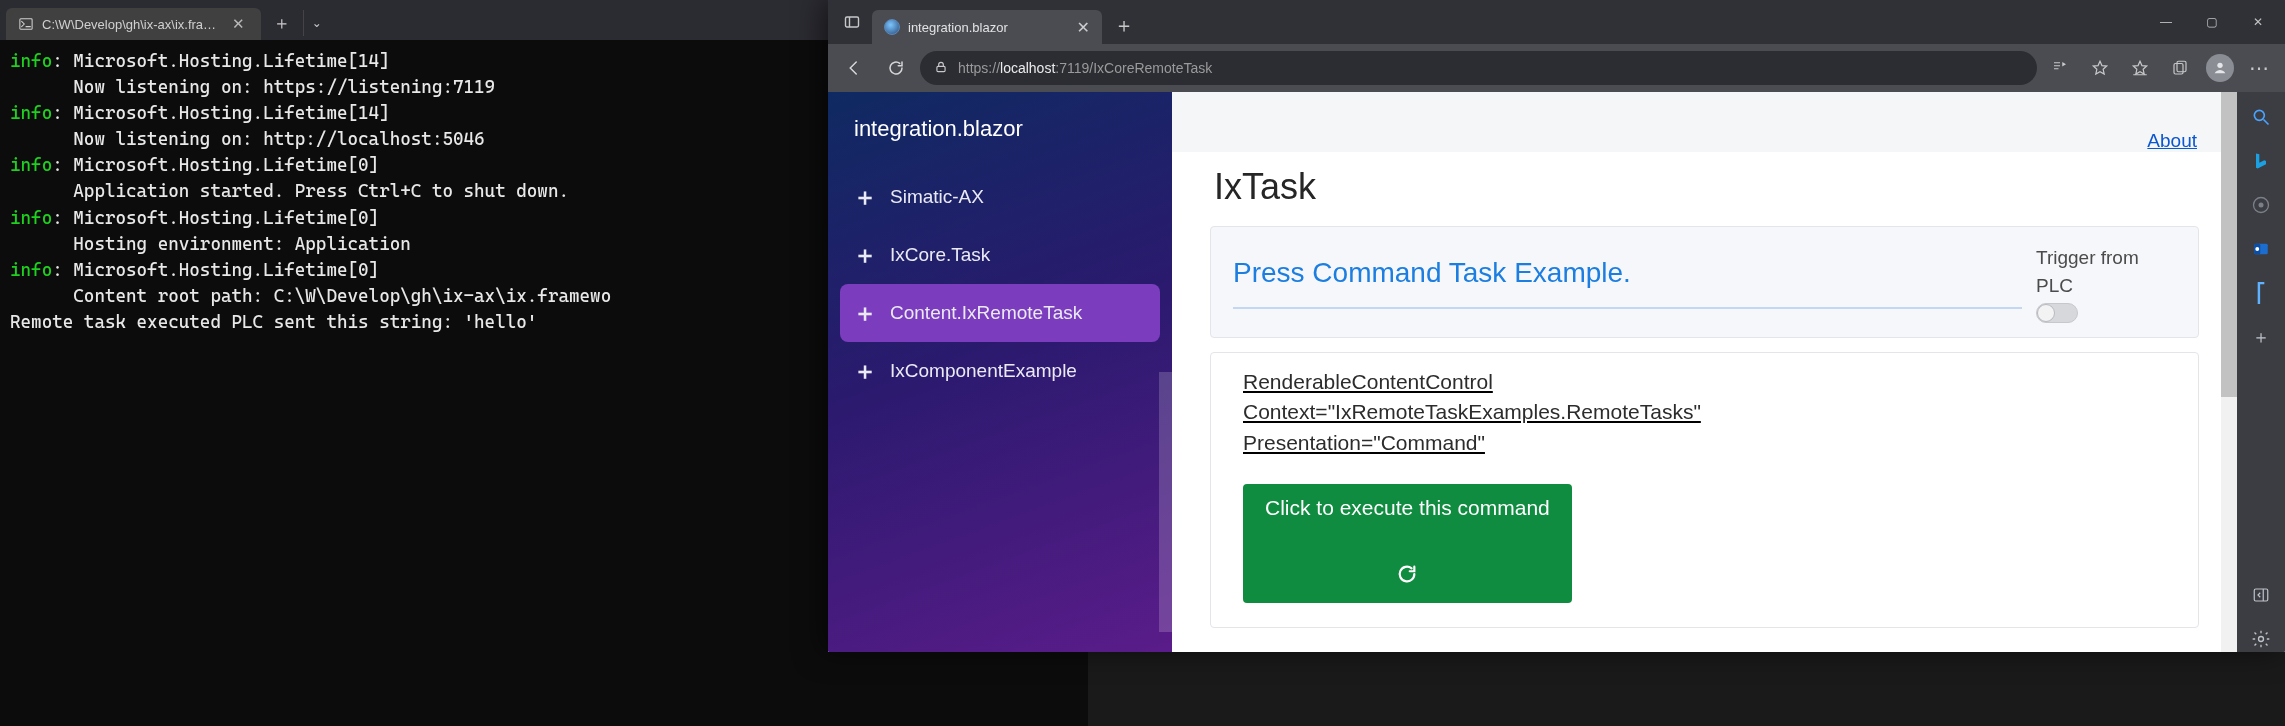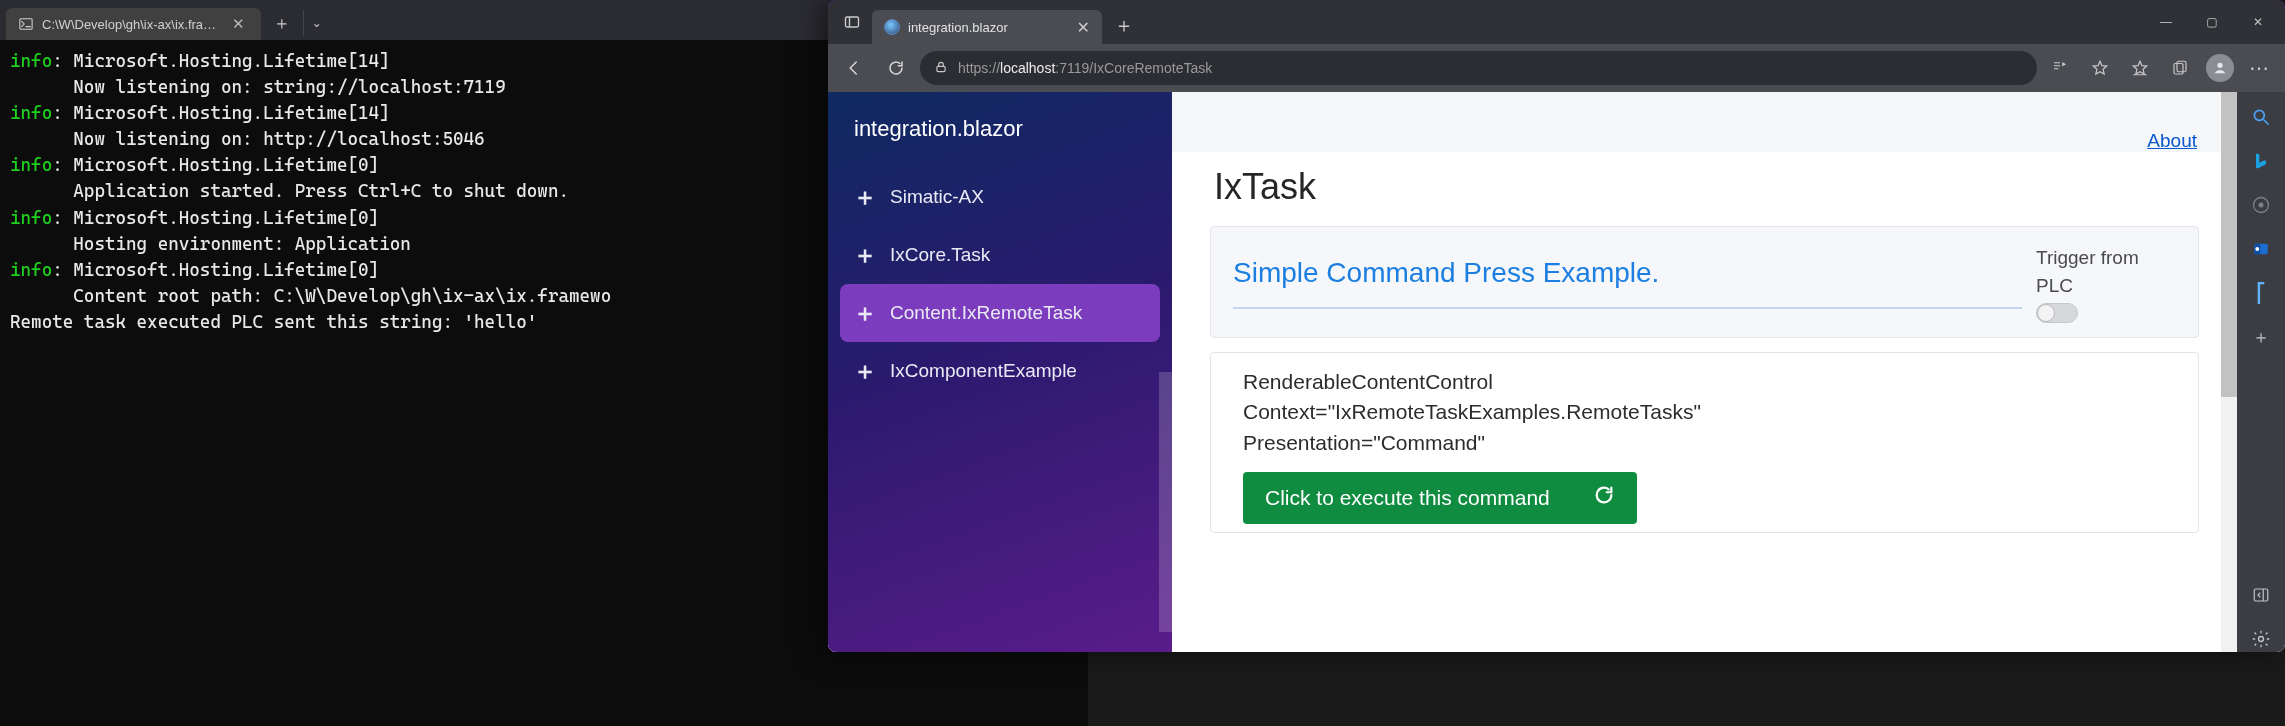--- a/index.html
+++ b/index.html
@@ -78,21 +78,21 @@
       overflow: hidden;
     }
     .term-info { color: #1ed11e; }
 
     
     .browser-window {
       position: absolute;
       left: 828px; top: 0;
       width: 1457px; height: 652px;
       background: #6d28d9;
-      border-radius: 8px;
+      border-radius: 1px;
       box-shadow: -6px 0 28px rgba(0,0,0,.52);
       display: flex;
       flex-direction: column;
       overflow: hidden;
     }
 
     .brw-titlebar {
       height: 44px;
       background: #2f3136;
       display: flex;
@@ -233,35 +233,37 @@
     }
     .pm-toggle-knob {
       width:18px; height:18px; border-radius:50%; background:#f3f3f3; border:1px solid #b8bac0;
       position:absolute; left:0; top:0;
     }
 
     .pm-box {
       margin: 0 38px;
       border:1px solid #e3e5e9;
       border-radius: 4px;
-      padding: 14px 32px 8px;
+      padding: 14px 32px 24px;
       background:#fff;
+      text-decoration:underline;
     }
     .pm-box p { font-size: 21px; color:#2c2c2c; line-height:1.45; }
 
     .pm-exec-btn {
-      margin-top: 14px;
+      margin-top: 26px;
       display:inline-flex; align-items:center; gap: 43px;
       background:#0f8c3f;
       color:#fff;
       border:none;
       padding: 12px 22px;
       font-size: 21px;
       border-radius: 4px;
       cursor:pointer;
+      flex-direction:column;
     }
     .pm-exec-icon { font-size: 22px; }
   </style>
 </head>
 <body>
 
 <div class="terminal-window">
   <div class="term-titlebar">
     <div class="term-tab">
       <span class="term-tab-icon">
@@ -270,21 +272,21 @@
             <path d="M3 5l3 3-3 3M8 11h5" stroke="#d0d0d0" stroke-width="1.2" fill="none" stroke-linecap="round"></path>
           </svg>
       </span>
       <span>C:\W\Develop\gh\ix-ax\ix.fra…</span>
       <span class="term-tab-close">✕</span>
     </div>
     <div class="term-newtab">＋</div>
     <div class="term-chevron">⌄</div>
   </div>
   <div class="term-content"><span class="term-info">info</span><span>: Microsoft.Hosting.Lifetime[14]</span>
-<span>      Now listening on: string://localhost:7119</span>
+<span>      Now listening on: https://listening:7119</span>
 <span class="term-info">info</span><span>: Microsoft.Hosting.Lifetime[14]</span>
 <span>      Now listening on: http://localhost:5046</span>
 <span class="term-info">info</span><span>: Microsoft.Hosting.Lifetime[0]</span>
 <span>      Application started. Press Ctrl+C to shut down.</span>
 <span class="term-info">info</span><span>: Microsoft.Hosting.Lifetime[0]</span>
 <span>      Hosting environment: Application</span>
 <span class="term-info">info</span><span>: Microsoft.Hosting.Lifetime[0]</span>
 <span>      Content root path: C:\W\Develop\gh\ix-ax\ix.framewo</span>
 <span>Remote task executed PLC sent this string: 'hello'</span></div>
 </div>
@@ -396,21 +398,21 @@
 
       <div class="page-main">
         <div class="pm-topbar">
           <a class="pm-about">About</a>
         </div>
 
         <div class="pm-h1">IxTask</div>
 
         <div class="pm-card">
           <div class="pm-card-row">
-            <div class="pm-card-title">Simple Command Press Example.</div>
+            <div class="pm-card-title">Press Command Task Example.</div>
             <div class="pm-trigger-wrap">
               <span>Trigger from</span>
               <span>PLC</span>
               <div class="pm-toggle">
                 <div class="pm-toggle-knob"></div>
               </div>
             </div>
           </div>
         </div>
 

